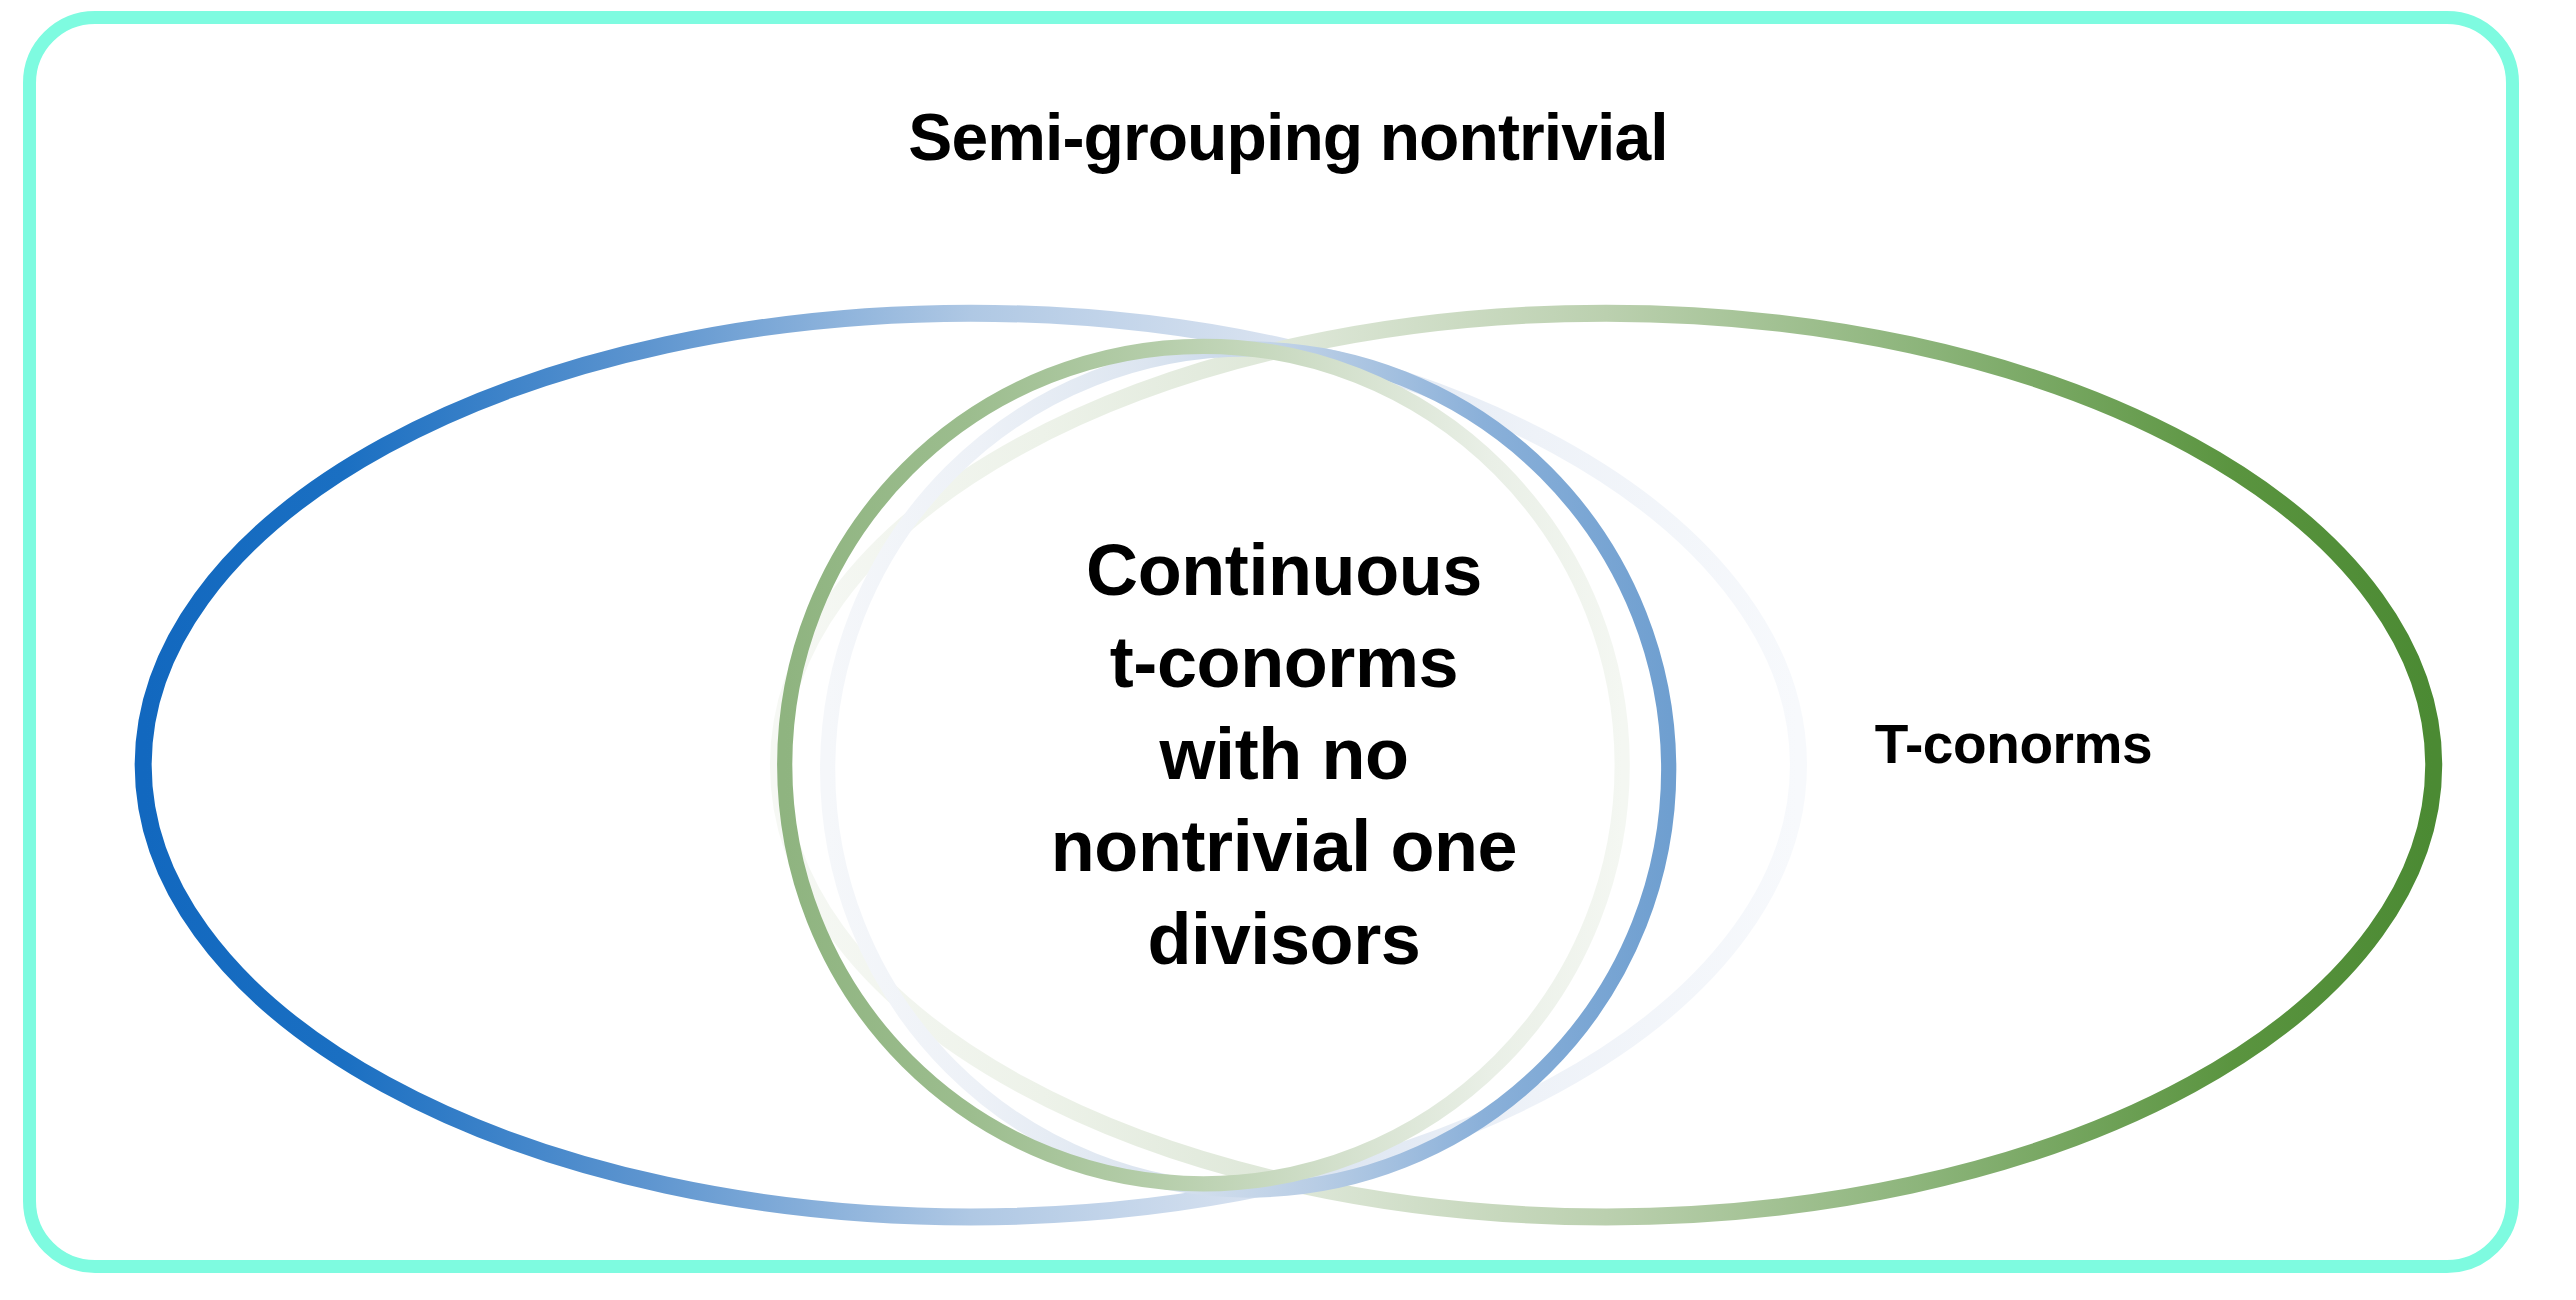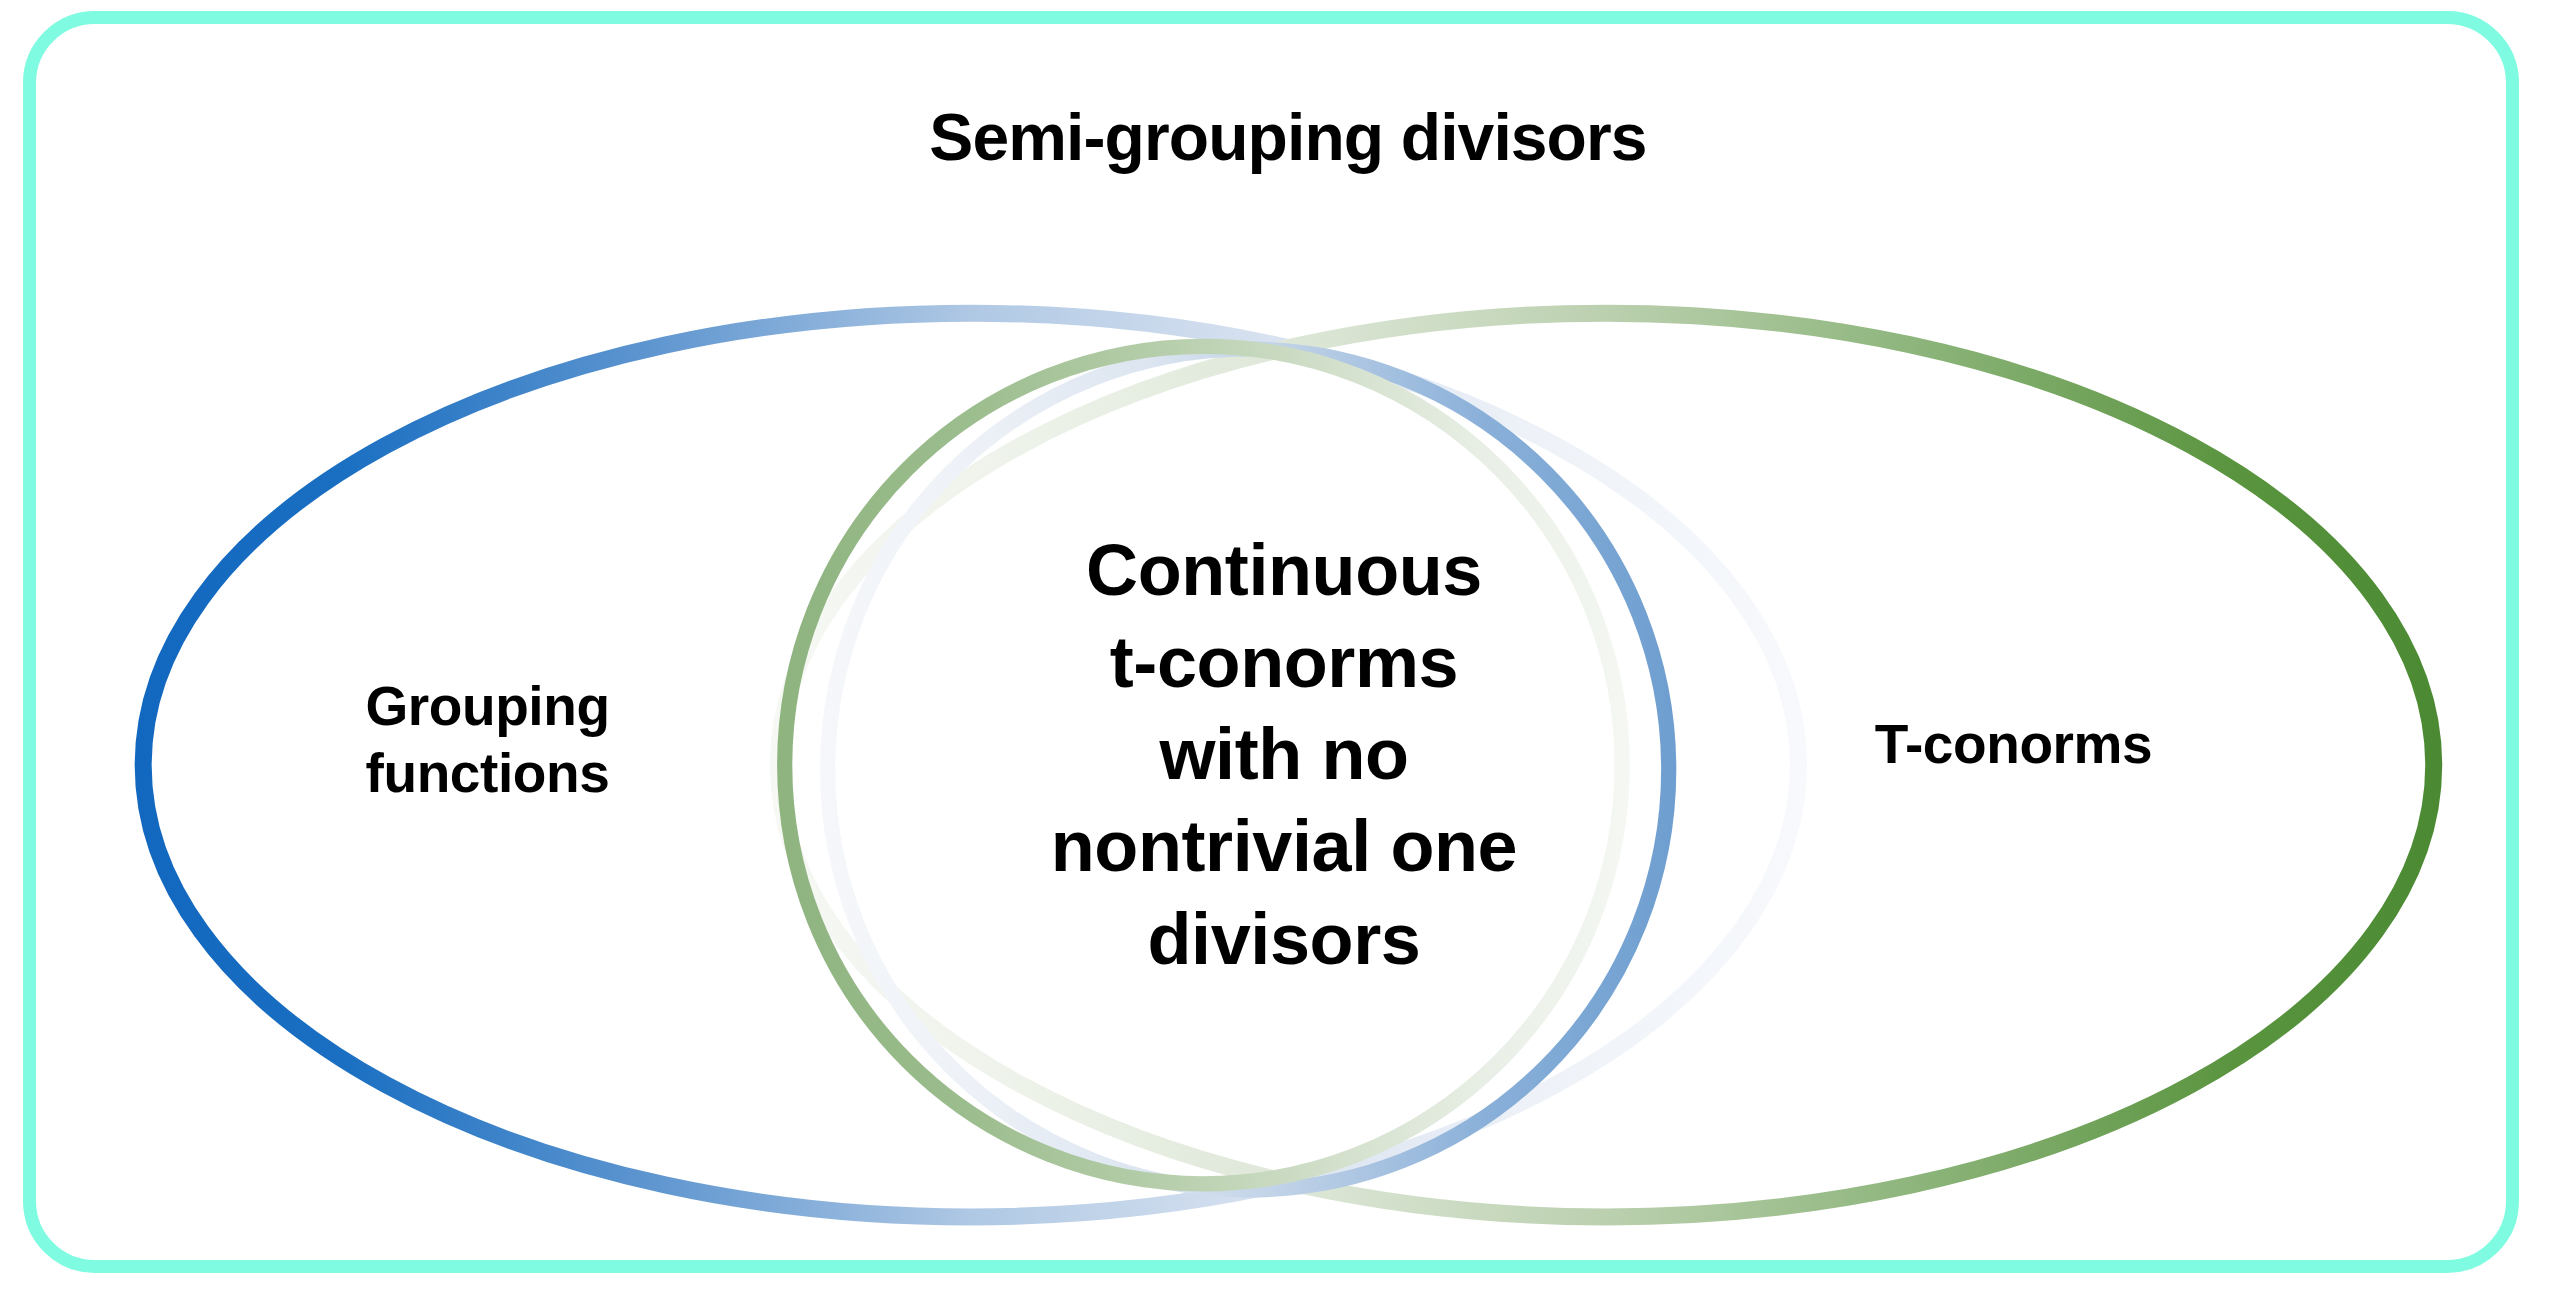--- a/index.html
+++ b/index.html
@@ -136,24 +136,22 @@
 
     <ellipse cx="1085" cy="855" rx="925" ry="505" fill="none" stroke="url(#gradLeftEllipse)" stroke-width="19"></ellipse>
 
     <ellipse cx="1795" cy="855" rx="925" ry="505" fill="none" stroke="url(#gradRightEllipse)" stroke-width="19"></ellipse>
 
     <circle cx="1395" cy="860" rx="470" r="470" fill="none" stroke="url(#gradCenterBlue)" stroke-width="17"></circle>
 
     <circle cx="1345" cy="855" r="468" fill="none" stroke="url(#gradCenterGreen)" stroke-width="17"></circle>
   </svg>
 
-  <div class="label" id="diagram-title">Semi-grouping divisors</div>
+  <div class="label" id="diagram-title">Semi-grouping nontrivial</div>
 
-  <div class="label" id="label-left">Grouping
-functions</div>
 
   <div class="label" id="label-center">Continuous
 t-conorms
 with no
 nontrivial one
 divisors</div>
 
   <div class="label" id="label-right">T-conorms</div>
 
 </div>

